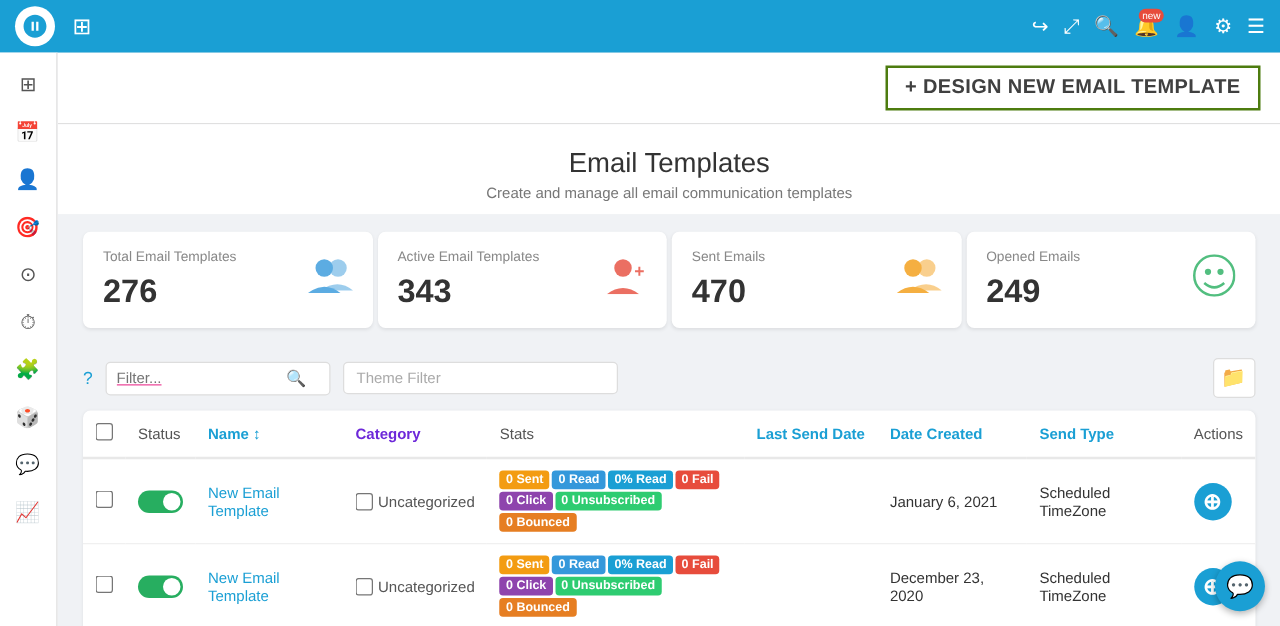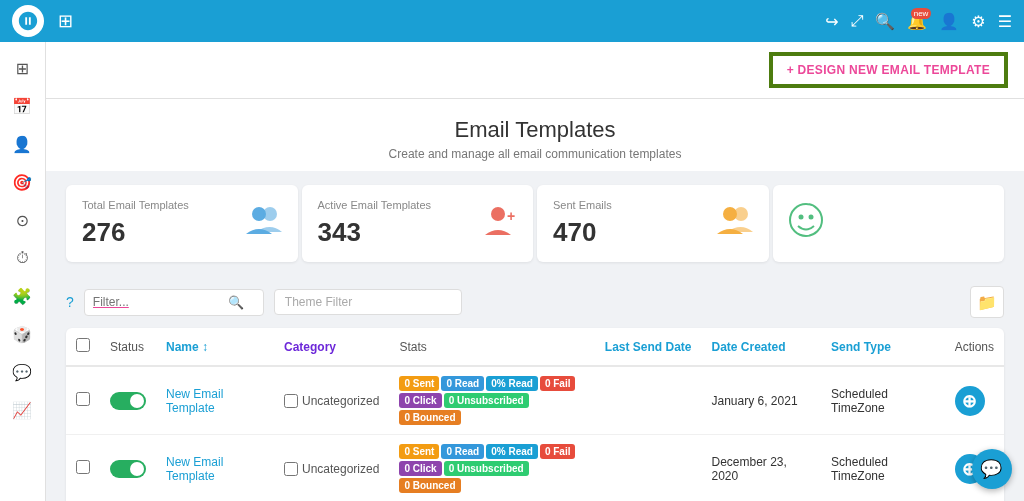--- a/index.html
+++ b/index.html
@@ -51,24 +51,24 @@
     
     .design-bar {
       background: white;
       padding: 10px 16px;
       display: flex;
       justify-content: flex-end;
       border-bottom: 1px solid #e0e0e0;
     }
     .btn-design {
       background: white;
-      color: #ec4899;
-      border: 4px solid #4d7c0f;
+      color: #404040;
+      border: 2px solid #4d7c0f;
       padding: 7px 14px;
-      font-size: 12px;
+      font-size: 16px;
       font-weight: bold;
       cursor: pointer;
       letter-spacing: 0.3px;
     }
 
     
     .page-header {
       text-align: center;
       padding: 18px 0 10px;
       background: white;
@@ -109,21 +109,21 @@
     .filter-help { color: #1a9fd4; font-size: 14px; cursor: pointer; }
     .filter-input-wrap {
       display: flex; align-items: center;
       background: white; border: 1px solid #ddd; border-radius: 4px;
       padding: 5px 8px; gap: 6px; width: 180px;
     }
     .filter-input { border: none; outline: none; font-size: 12px; color: #ec4899; width: 130px; background: transparent; text-decoration: underline; }
     .filter-search-icon { color: #aaa; font-size: 13px; }
     .theme-filter {
       background: white; border: 1px solid #ddd; border-radius: 4px;
-      padding: 5px 10px; font-size: 12px; color: #aaa; width: 188px;
+      padding: 5px 10px; font-size: 12px; color: #aaa; width: 220px;
       cursor: pointer;
     }
     .filter-spacer { flex: 1; }
     .folder-btn {
       background: white; border: 1px solid #ddd; border-radius: 4px;
       width: 34px; height: 32px; display: flex; align-items: center; justify-content: center;
       cursor: pointer; color: #555; font-size: 16px;
     }
 
     
@@ -265,20 +265,24 @@
           <svg width="36" height="28" viewBox="0 0 36 28">
               <circle cx="13" cy="8" r="7" fill="#f39c12"></circle>
               <circle cx="24" cy="8" r="7" fill="#f39c12" opacity="0.6"></circle>
               <path d="M0 28 Q13 18 26 28" fill="#f39c12"></path>
               <path d="M10 26 Q24 16 36 26" fill="#f39c12" opacity="0.6"></path>
             </svg>
         </div>
       </div>
 
       <div class="stat-card">
+        <div class="stat-card-left">
+          <div class="stat-label">Opened Emails</div>
+          <div class="stat-value">249</div>
+        </div>
         <div class="stat-icon">
           <svg width="34" height="34" viewBox="0 0 34 34">
               <circle cx="17" cy="17" r="16" fill="none" stroke="#27ae60" stroke-width="2"></circle>
               <circle cx="12" cy="14" r="2.5" fill="#27ae60"></circle>
               <circle cx="22" cy="14" r="2.5" fill="#27ae60"></circle>
               <path d="M9 23 Q17 30 25 23" fill="none" stroke="#27ae60" stroke-width="2"></path>
             </svg>
         </div>
       </div>
 

